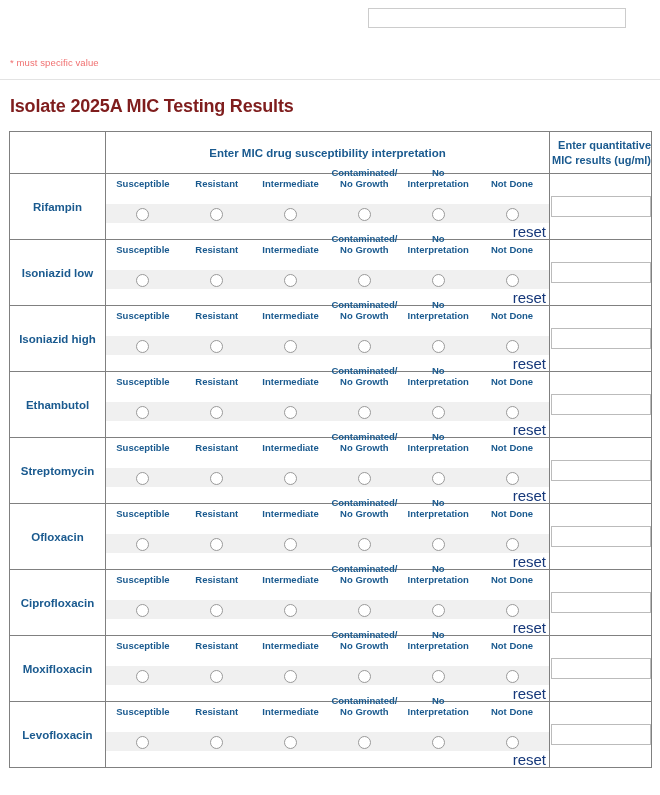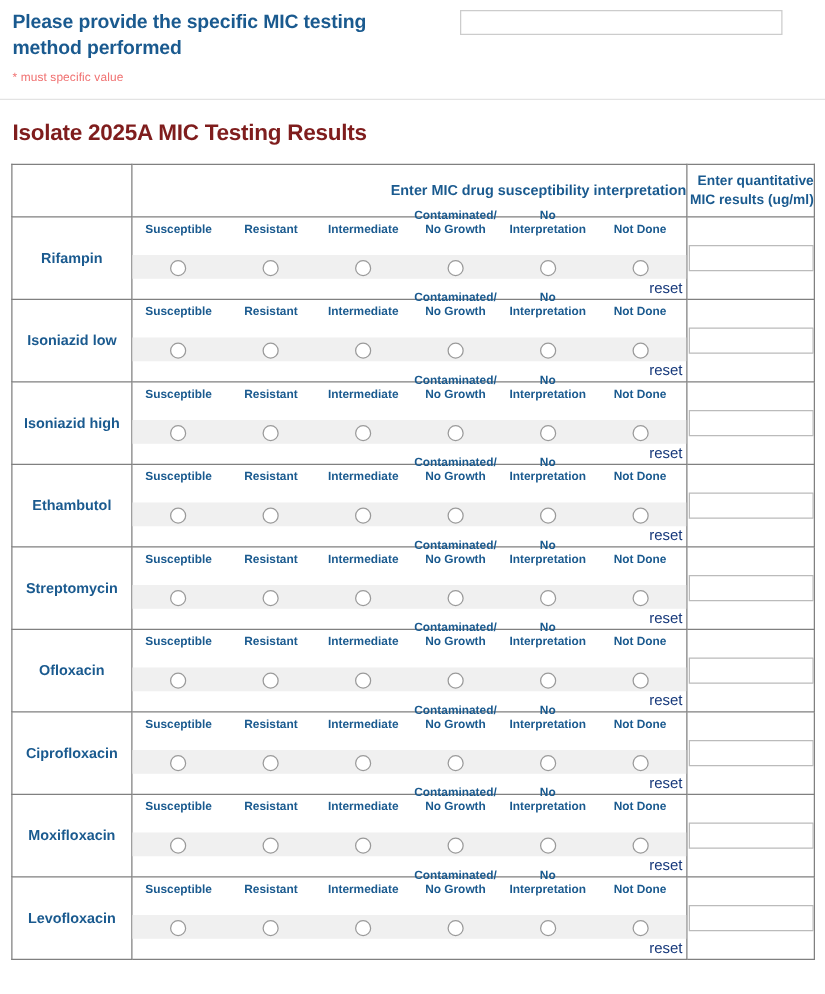--- a/index.html
+++ b/index.html
@@ -88,21 +88,21 @@
   col.c-opts   { width: 444px; }
   col.c-mic    { width: 102px; }
 
   
   .hdr-blank { height: 41px; }
   .hdr-opts {
     color: #1a5a8f;
     font-weight: bold;
     font-size: 11.5px;
     padding-left: 8px;
-    text-align: right;
+    text-align: center;
   }
   .hdr-mic {
     color: #1a5a8f;
     font-weight: bold;
     font-size: 11px;
     padding: 0 5px;
     text-align: right;
     line-height: 1.35;
   }
 
@@ -159,21 +159,21 @@
     background: #ffffff;
     vertical-align: middle;
   }
   .reset-row {
     height: 14px;
     text-align: right;
     padding-right: 3px;
   }
   .reset-link {
     color: #16387a;
-    font-size: 12px;
+    font-size: 15px;
     text-decoration: none;
     cursor: pointer;
   }
   td.mic-cell {
     text-align: center;
     padding: 0;
   }
   .mic-input {
     width: 100px;
     height: 21px;
@@ -183,21 +183,20 @@
     font-family: "Liberation Sans", sans-serif;
     font-size: 12px;
     padding: 0 4px;
     color: #333333;
   }
 </style>
 </head>
 <body>
 
 <div class="question-block">
-  <div class="question-text">Please provide the specific MIC testing method performed</div>
   <div class="required-note">* must specific value</div>
   <input class="question-input" type="text" placeholder="" style="">
 </div>
 
 <hr class="section-divider">
 
 <div class="section-title">Isolate 2025A MIC Testing Results</div>
 
 <div class="matrix-wrap">
   <table class="matrix">

